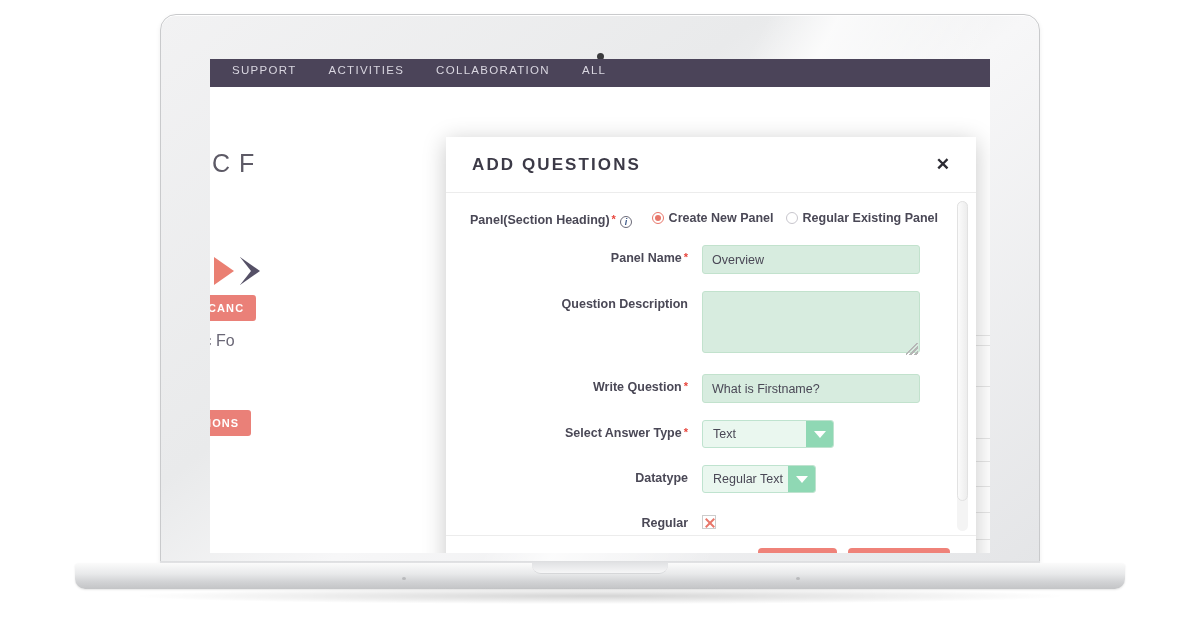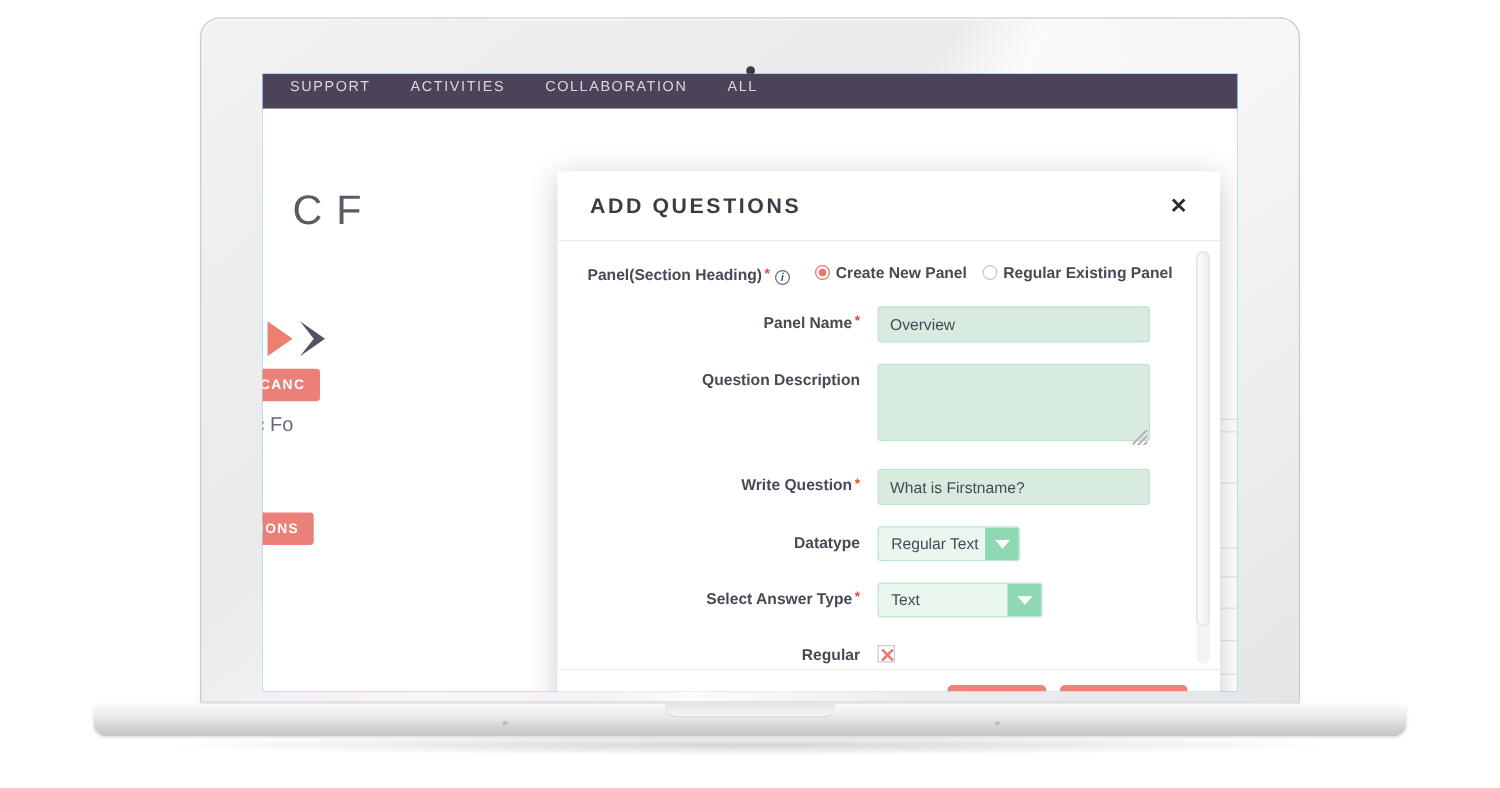--- a/index.html
+++ b/index.html
@@ -44,21 +44,21 @@
     width: 7px; height: 7px;
     margin-left: -3.5px;
     border-radius: 50%;
     background: #3a3a3d;
   }
 
   #laptop-screen {
     position: absolute;
     left: 210px; top: 59px;
     width: 780px; height: 494px;
-    background: #0ea5e9;
+    background: #737373;
     overflow: hidden;
   }
 
   #laptop-base {
     position: absolute;
     left: 75px; top: 563px;
     width: 1050px; height: 26px;
     background: linear-gradient(180deg, #fbfbfb 0%, #e8e9ea 42%, #d2d3d5 72%, #c3c4c6 100%);
     border-radius: 3px 3px 10px 10px;
     box-shadow: 0 1px 2px rgba(0,0,0,.1);
@@ -108,22 +108,22 @@
     color: #d9d6e0;
     font-size: 11.5px;
     letter-spacing: 1.3px;
     white-space: nowrap;
   }
   #app-nav-links span { margin-right: 32px; }
 
   #app-body { position: absolute; left:0; top:28px; right:0; bottom:0; background:#fff; }
 
   #page-heading {
-    position: absolute; left: 24px; top: 62px;
-    font-size: 33px; color: #5d5a66; letter-spacing: 1px; white-space: nowrap;
+    position: absolute; left: 2px; top: 62px;
+    font-size: 25px; color: #5d5a66; letter-spacing: 1px; white-space: nowrap;
   }
 
   .bg-arrow-coral {
     position: absolute; left: 4px; top: 170px;
     width: 0; height: 0;
     border-top: 14px solid transparent;
     border-bottom: 14px solid transparent;
     border-left: 20px solid #ea7f72;
   }
   .bg-arrow-navy {
@@ -492,44 +492,44 @@
           </div>
 
           <div class="form-row">
             <div class="form-label"><span>Write Question</span><span class="req-star">*</span></div>
             <div class="form-control">
               <input class="txt-input" value="What is Firstname?" style="">
             </div>
           </div>
 
           <div class="form-row">
+            <div class="form-label"><span>Select Answer Type</span><span class="req-star">*</span></div>
+            <div class="form-control">
+              <div class="select-box sel-answer">
+                <span class="select-value">Text</span>
+                <span class="select-arrow">
+                    <i></i>
+                  </span>
+              </div>
+            </div>
+          </div>
+
+          <div class="form-row">
             <div class="form-label"><span>Datatype</span></div>
             <div class="form-control">
               <div class="select-box sel-datatype">
                 <span class="select-value">Regular Text</span>
                 <span class="select-arrow">
                     <i></i>
                   </span>
               </div>
             </div>
           </div>
 
           <div class="form-row">
-            <div class="form-label"><span>Select Answer Type</span><span class="req-star">*</span></div>
-            <div class="form-control">
-              <div class="select-box sel-answer">
-                <span class="select-value">Text</span>
-                <span class="select-arrow">
-                    <i></i>
-                  </span>
-              </div>
-            </div>
-          </div>
-
-          <div class="form-row">
             <div class="form-label"><span>Regular</span></div>
             <div class="form-control">
               <span class="cbox checked"></span>
             </div>
           </div>
 
         </div>
 
         <div id="modal-footer">
           <button class="modal-btn">SAVE</button>

